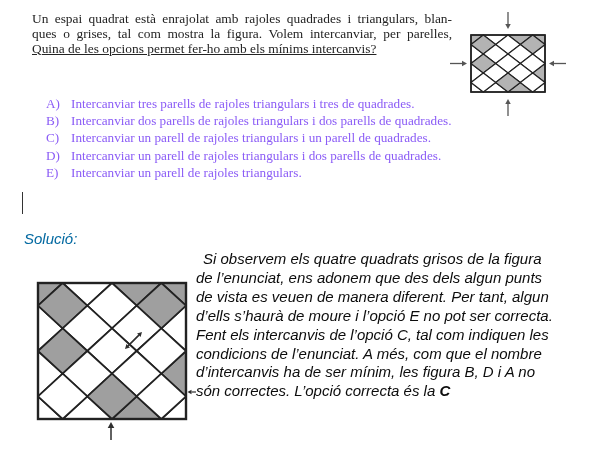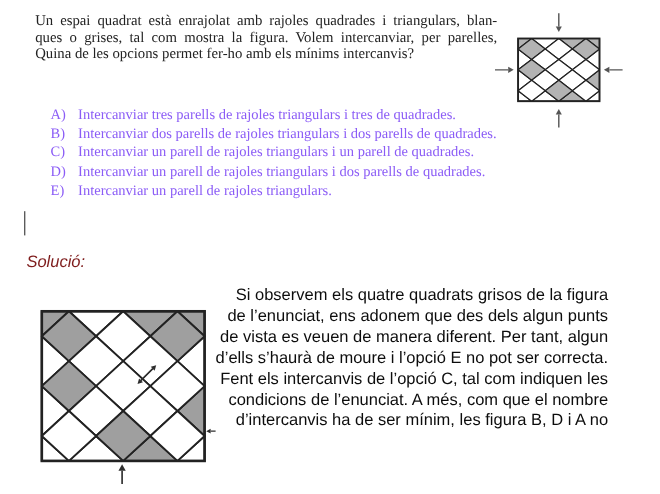--- a/index.html
+++ b/index.html
@@ -1,29 +1,29 @@
 <!DOCTYPE html>
 <html><head>
 <meta charset="utf-8">
 <style>
   html,body{margin:0;padding:0;background:#ffffff;}
   #page{position:relative;width:600px;height:449px;background:#ffffff;overflow:hidden;
         font-family:"Liberation Serif",serif;}
   #problem{position:absolute;left:32px;top:12px;width:420px;font-size:13.4px;
            line-height:14.8px;color:#232323;}
   .pline{text-align:justify;text-align-last:justify;white-space:normal;}
-  .pline.lastline{text-align-last:left;}
+  .pline.lastline{text-align-last:left;text-decoration:underline;}
   #options{position:absolute;left:46px;top:96px;font-size:13.2px;color:#8b5cf6;}
   .opt{height:17.2px;white-space:nowrap;}
   .opt .key{display:inline-block;width:25px;}
   #cursor{position:absolute;left:22px;top:192px;width:1.3px;height:22px;background:#333;}
   #solucio{position:absolute;left:24px;top:230px;font-family:"Liberation Sans",sans-serif;
-           font-style:italic;font-size:15px;color:#7f1d1d;}
-  #solution{position:absolute;left:196px;top:260px;font-family:"Liberation Sans",sans-serif;
-            font-size:15px;line-height:18.9px;color:#0c0c0c;text-align:right;}
+           font-style:italic;font-size:15px;color:#0369a1;}
+  #solution{position:absolute;left:196px;top:250px;font-family:"Liberation Sans",sans-serif;
+            font-style:italic;font-size:15px;line-height:18.9px;color:#0c0c0c;}
   .sline{white-space:nowrap;}
   .sline.first{padding-left:7px;}
   .sline b{font-weight:bold;}
   #fig-small{position:absolute;left:443px;top:0px;}
   #fig-big{position:absolute;left:28px;top:272px;}
 </style>
 </head>
 <body>
 
 <div id="page">
@@ -130,14 +130,15 @@
       </g>
     </svg>
   <div id="solution">
       <div class="sline first"><span>Si observem els quatre quadrats grisos de la figura</span></div>
       <div class="sline"><span>de l’enunciat, ens adonem que des dels algun punts</span></div>
       <div class="sline"><span>de vista es veuen de manera diferent. Per tant, algun</span></div>
       <div class="sline"><span>d’ells s’haurà de moure i l’opció E no pot ser correcta.</span></div>
       <div class="sline"><span>Fent els intercanvis de l’opció C, tal com indiquen les</span></div>
       <div class="sline"><span>condicions de l’enunciat. A més, com que el nombre</span></div>
       <div class="sline"><span>d’intercanvis ha de ser mínim, les figura B, D i A no</span></div>
+      <div class="sline"><span>són correctes. L’opció correcta és la </span><b>C</b></div>
     </div>
 </div>
 
 </body></html>

